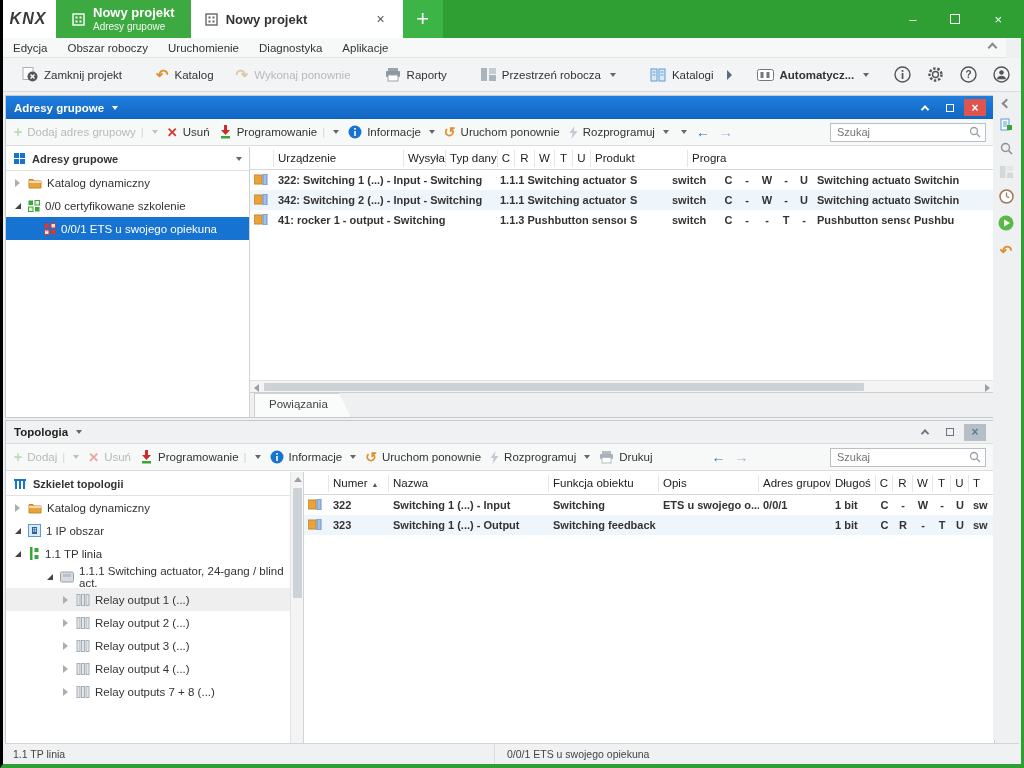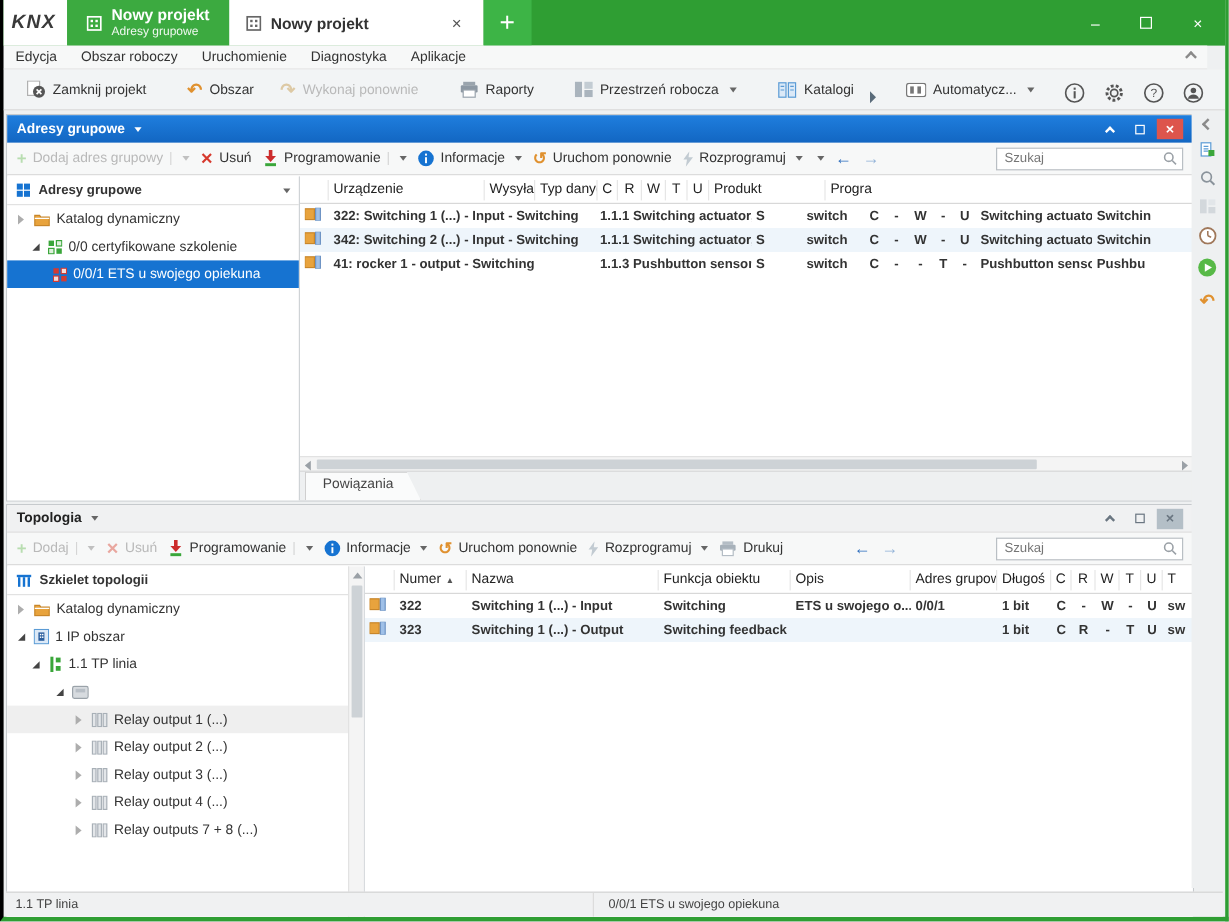--- a/index.html
+++ b/index.html
@@ -33,21 +33,21 @@
   
   .toolbar{position:absolute;top:58px;left:0;right:0;height:34px;background:#f2f4f5;border-bottom:1px solid #dadada;
     display:flex;align-items:center;padding:0 10px;gap:4px;font-size:11.5px;}
   .tbtn{display:flex;align-items:center;gap:6px;padding:5px 9px;white-space:nowrap;}
   .sep{width:1px;height:22px;background:#d8d8d8;margin:0 4px;}
   .disabled{color:#b9b9b9;}
   .caret{width:0;height:0;border-top:4px solid #666;border-left:3.5px solid transparent;border-right:3.5px solid transparent;display:inline-block;margin-left:3px;}
   .caret.lt{border-top-color:#c0c0c0;}
   .chev-right{width:0;height:0;border-left:5px solid #5a6b7a;border-top:5px solid transparent;border-bottom:5px solid transparent;display:inline-block;}
   .chev-up{width:7px;height:7px;border-left:2px solid #8a8a8a;border-top:2px solid #8a8a8a;transform:rotate(45deg);display:inline-block;}
-  .rt-cluster{margin-left:auto;display:flex;align-items:flex-end;gap:16px;padding-right:10px;}
+  .rt-cluster{margin-left:auto;display:flex;align-items:center;gap:16px;padding-right:10px;font-weight:bold;}
   .circ-ico{display:inline-flex;}
   .glyph-undo{color:#e0912f;font-size:15px;font-weight:bold;}
   .glyph-redo{color:#ddc9a4;font-size:15px;font-weight:bold;}
   .glyph-restart{color:#e0912f;font-size:14px;font-weight:bold;}
 
   
   .panel{position:absolute;left:2px;width:990px;background:#fff;border:1px solid #c6cacd;}
   #panel-top{top:95px;height:323px;}
   #panel-bottom{top:420px;height:388px;}
   .phead{height:23px;display:flex;align-items:center;padding:0 8px;gap:5px;font-weight:bold;font-size:11.5px;}
@@ -73,21 +73,21 @@
   .arrow-r{color:#93b3d8;font-size:14px;}
   .search{margin-left:auto;display:flex;align-items:center;border:1px solid #b9bfc4;background:#fff;height:19px;width:156px;padding:0 4px;}
   .search input{border:none;outline:none;flex:1;font-size:11px;font-family:"Liberation Sans",sans-serif;color:#666;width:100px;background:transparent;}
 
   .pbody{display:flex;position:absolute;top:51px;bottom:0;left:0;right:0;}
   .tree{border-right:1px solid #cfd3d6;background:#fff;display:flex;flex-direction:column;position:relative;}
   #panel-top .tree{width:244px;}
   #panel-bottom .tree{width:298px;}
   .tree-head{height:24px;display:flex;align-items:center;gap:6px;padding:0 7px;border-bottom:1px solid #e2e2e2;font-weight:bold;color:#333;}
   .titem{height:23px;display:flex;align-items:center;gap:5px;font-size:11.5px;color:#333;}
-  .lv0{padding-left:6px;}.lv1{padding-left:6px;margin-left:12px;}.lv2{padding-left:38px;}.lv3{padding-left:54px;}
+  .lv0{padding-left:6px;}.lv1{padding-left:6px;}.lv2{padding-left:38px;}.lv3{padding-left:54px;}
   .titem.sel{background:#1673d1;color:#fff;}
   .titem.hl{background:#efefef;}
   .exp{width:11px;display:flex;align-items:center;justify-content:center;flex:none;}
   .tri-open{width:0;height:0;border-right:6px solid #444;border-top:6px solid transparent;display:inline-block;}
   .tri-closed{width:0;height:0;border-left:5px solid #adadad;border-top:4px solid transparent;border-bottom:4px solid transparent;display:inline-block;}
   .ico{display:inline-flex;flex:none;}
 
   .gridwrap{flex:1;display:flex;flex-direction:column;overflow:hidden;}
   .gridhead{display:flex;height:23px;border-bottom:1px solid #d8d8d8;background:#fff;align-items:center;font-size:11.5px;color:#222;}
   .gh{padding:0 4px;border-right:1px solid #e6e6e6;overflow:hidden;white-space:nowrap;height:17px;line-height:17px;}
@@ -198,21 +198,21 @@
             <rect x="1" y="0.5" width="10" height="12" fill="#fff" stroke="#b0b0b0"></rect>
             <circle cx="10.5" cy="9.5" r="5" fill="#555"></circle>
             <path d="M8.5 7.5l4 4M12.5 7.5l-4 4" stroke="#fff" stroke-width="1.4"></path>
           </svg>
       </span>
       <span>Zamknij projekt</span>
     </span>
     <span class="sep"></span>
     <span class="tbtn">
       <span class="glyph-undo">↶</span>
-      <span>Obszar</span>
+      <span>Katalog</span>
     </span>
     <span class="tbtn disabled">
       <span class="glyph-redo">↷</span>
       <span>Wykonaj ponownie</span>
     </span>
     <span class="sep"></span>
     <span class="tbtn">
       <span class="ico">
         <svg width="16" height="14" viewBox="0 0 16 14">
             <rect x="3" y="0" width="10" height="3" fill="#9aa4ad"></rect>
@@ -654,20 +654,21 @@
         <div class="titem lv2">
           <span class="exp">
               <span class="tri-open"></span>
             </span>
           <span class="ico">
             <svg width="14" height="12" viewBox="0 0 14 12">
                 <rect x="0.5" y="1" width="13" height="10" rx="1.5" fill="#d7dbdf" stroke="#9aa2a9"></rect>
                 <rect x="3" y="3" width="8" height="3" fill="#b8bfc6"></rect>
               </svg>
           </span>
+          <span>1.1.1 Switching actuator, 24-gang / blind act.</span>
         </div>
         <div class="titem lv3 hl">
           <span class="exp">
               <span class="tri-closed"></span>
             </span>
           <span class="ico">
             <svg width="14" height="12" viewBox="0 0 14 12">
                 <rect x="1" y="0.5" width="3" height="11" fill="#e3e6e9" stroke="#a8b0b7"></rect>
                 <rect x="5.5" y="0.5" width="3" height="11" fill="#e3e6e9" stroke="#a8b0b7"></rect>
                 <rect x="10" y="0.5" width="3" height="11" fill="#e3e6e9" stroke="#a8b0b7"></rect>

